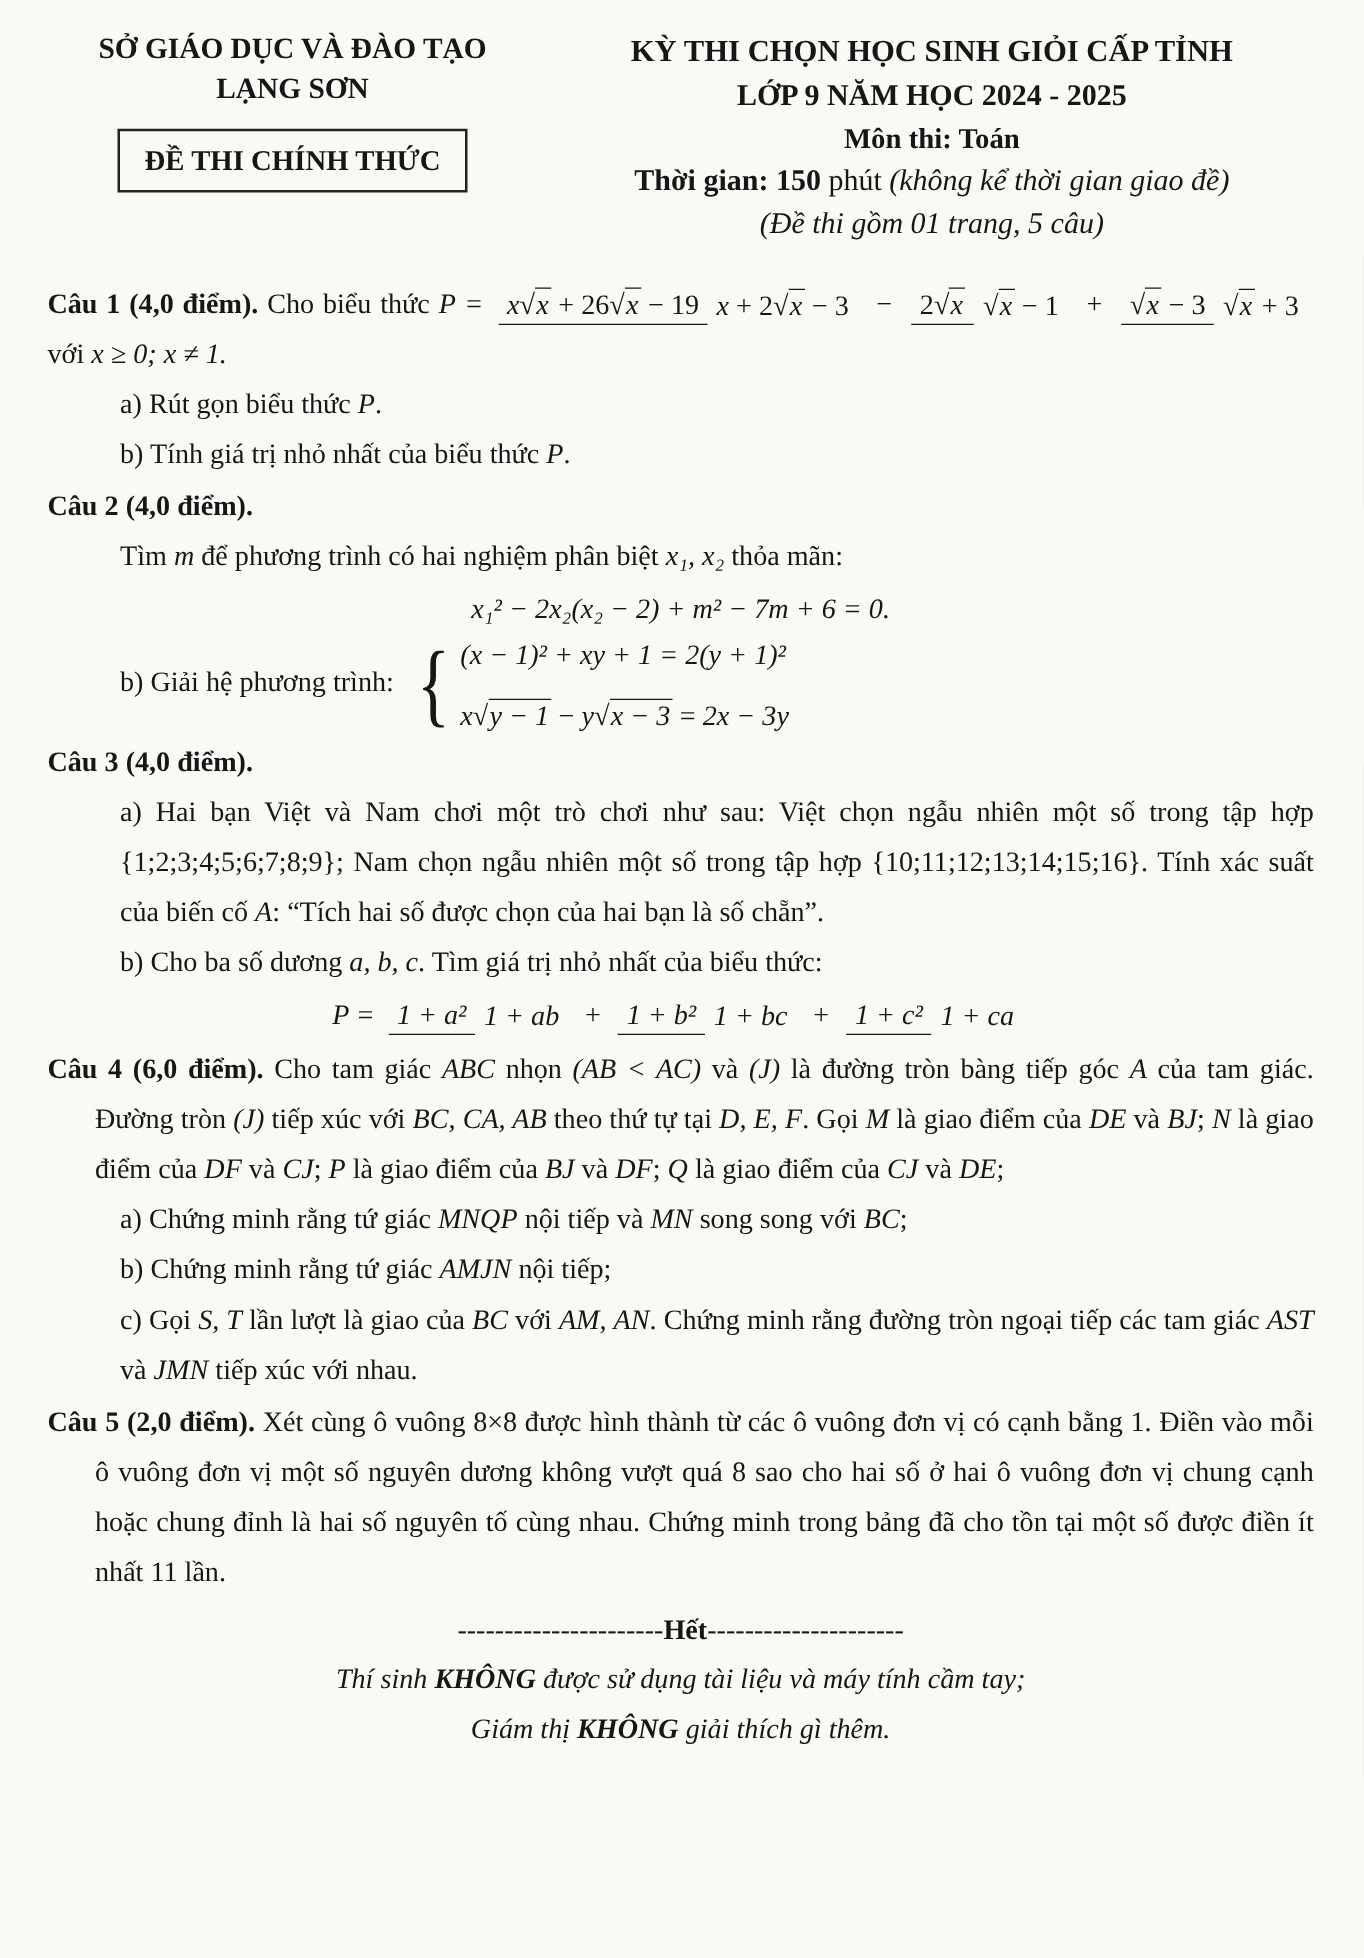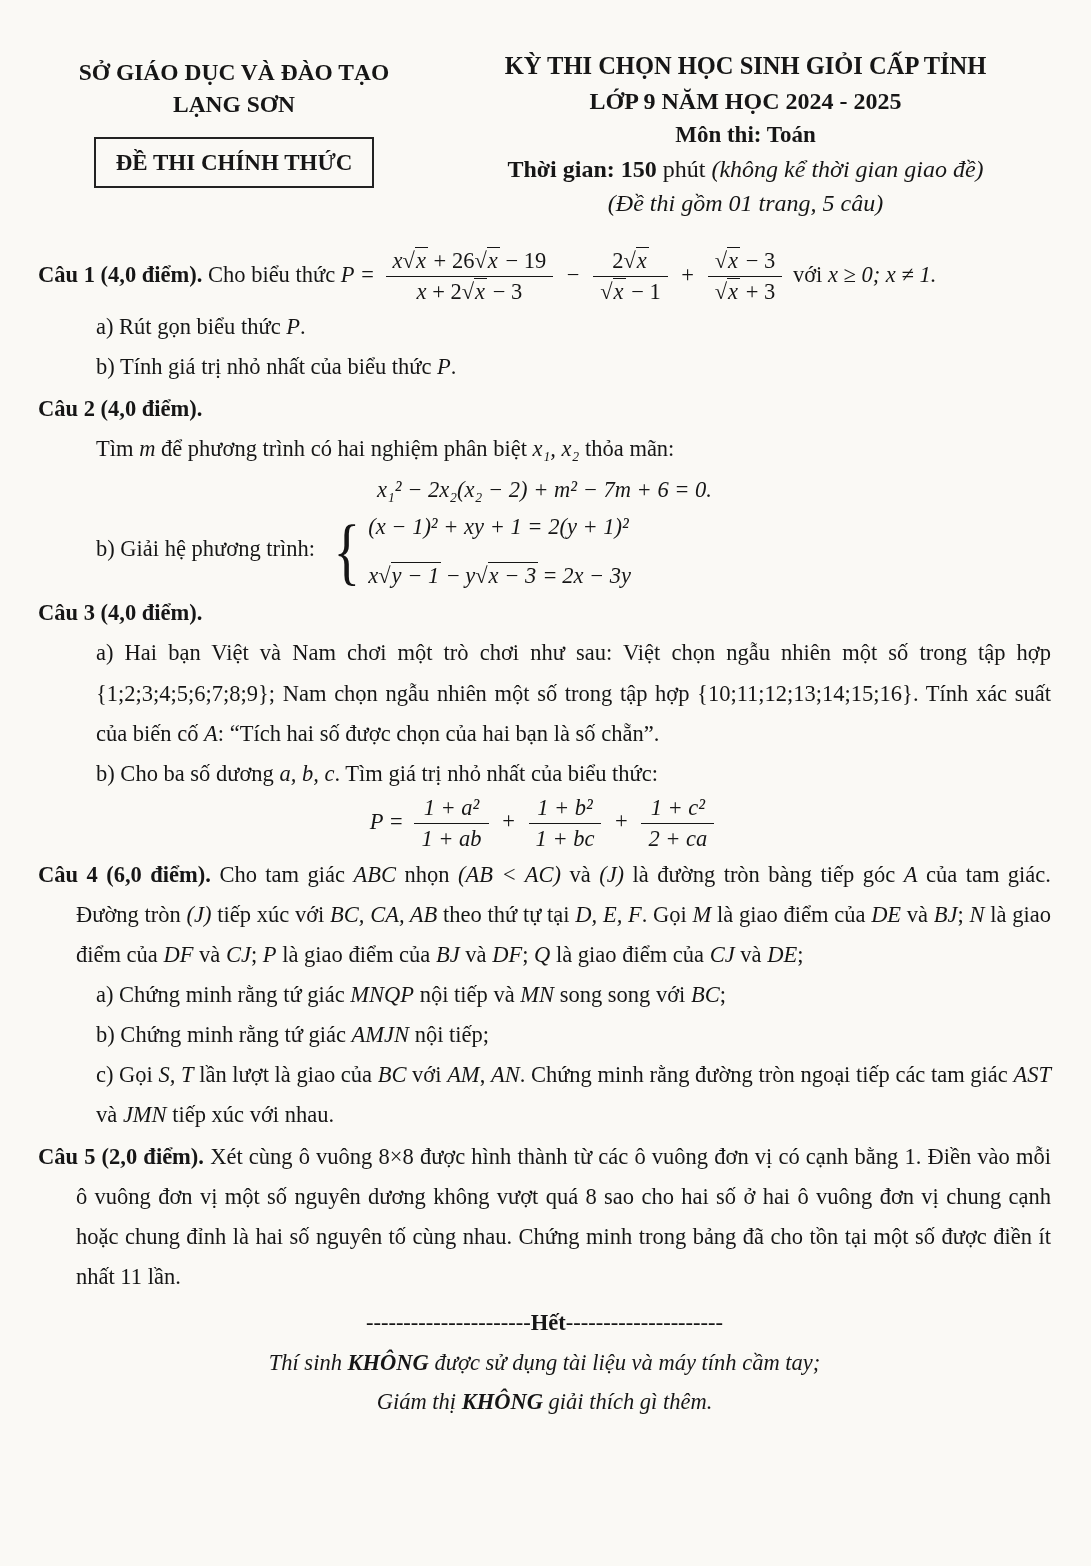--- a/index.html
+++ b/index.html
@@ -14,49 +14,48 @@
     height: 1566px;
     background: #faf9f5;
     padding: 24px 40px 14px 38px;
     overflow: hidden;
     font-size: 22.5px;
   }
   .b { font-weight: bold; }
   .it { font-style: italic; }
 
   
-  .hdr { display: flex; align-items: center; }
+  .hdr { display: flex; align-items: flex-start; }
   .hdr-left { width: 392px; text-align: center; line-height: 1.35; }
   .hdr-left .dept { font-size: 23.5px; }
   .official-box {
     display: inline-block;
     border: 2.5px solid #222;
     padding: 8px 20px;
     margin-top: 16px;
     font-size: 23px;
   }
-  .hdr-right { flex: 1; text-align: center; line-height: 1.45; padding-left: 10px; margin-top: 24px; }
+  .hdr-right { flex: 1; text-align: center; line-height: 1.45; padding-left: 10px; }
   .hdr-right .t1 { font-size: 24.5px; }
   .hdr-right .t2 { font-size: 24px; }
   .hdr-right .t3 { font-size: 23px; }
   .hdr-right .t4, .hdr-right .t5 { font-size: 24px; }
 
   
   .content { margin-top: 26px; }
   .line  { line-height: 1.78; text-align: justify; }
   .sub   { padding-left: 58px; line-height: 1.78; text-align: justify; }
   .hang  { padding-left: 38px; text-indent: -38px; line-height: 1.78; text-align: justify; }
   .center-eq { text-align: center; line-height: 1.9; }
   .qgap { margin-top: 2px; }
 
   
   .math { white-space: nowrap; }
   .frac {
     display: inline-flex;
-    flex-direction: column;
     vertical-align: middle;
     text-align: center;
     margin: 0 5px;
     line-height: 1.25;
   }
   .frac .num { padding: 0 7px 1px 7px; border-bottom: 1.8px solid #161616; }
   .frac .den { padding: 1px 7px 0 7px; }
   .op { margin: 0 3px; }
   .sqrt { white-space: nowrap; }
   .sqrt::before { content: "\221A"; font-style: normal; }
@@ -147,21 +146,21 @@
           <span class="den"><span class="it">1 + ab</span></span>
         </span>
         <span class="op">+</span>
         <span class="frac">
           <span class="num"><span class="it">1 + b²</span></span>
           <span class="den"><span class="it">1 + bc</span></span>
         </span>
         <span class="op">+</span>
         <span class="frac">
           <span class="num"><span class="it">1 + c²</span></span>
-          <span class="den"><span class="it">2 + ca</span></span>
+          <span class="den"><span class="it">1 + ca</span></span>
         </span>
       </p>
     </section>
 
     <section class="qgap">
       <p class="hang">
         <span class="b">Câu 4 (6,0 điểm). </span>
         <span><span>Cho tam giác </span><span class="it">ABC</span><span> nhọn </span><span class="it">(AB &lt; AC)</span><span> và </span><span class="it">(J)</span><span> là đường tròn bàng tiếp góc </span><span class="it">A</span><span> của tam giác. Đường tròn </span><span class="it">(J)</span><span> tiếp xúc với </span><span class="it">BC, CA, AB</span><span> theo thứ tự tại </span><span class="it">D, E, F</span><span>. Gọi </span><span class="it">M</span><span> là giao điểm của </span><span class="it">DE</span><span> và </span><span class="it">BJ</span><span>; </span><span class="it">N</span><span> là giao điểm của </span><span class="it">DF</span><span> và </span><span class="it">CJ</span><span>; </span><span class="it">P</span><span> là giao điểm của </span><span class="it">BJ</span><span> và </span><span class="it">DF</span><span>; </span><span class="it">Q</span><span> là giao điểm của </span><span class="it">CJ</span><span> và </span><span class="it">DE</span><span>;</span></span>
       </p>
       <p class="sub"><span>a) Chứng minh rằng tứ giác </span><span class="it">MNQP</span><span> nội tiếp và </span><span class="it">MN</span><span> song song với </span><span class="it">BC</span><span>;</span></p>

